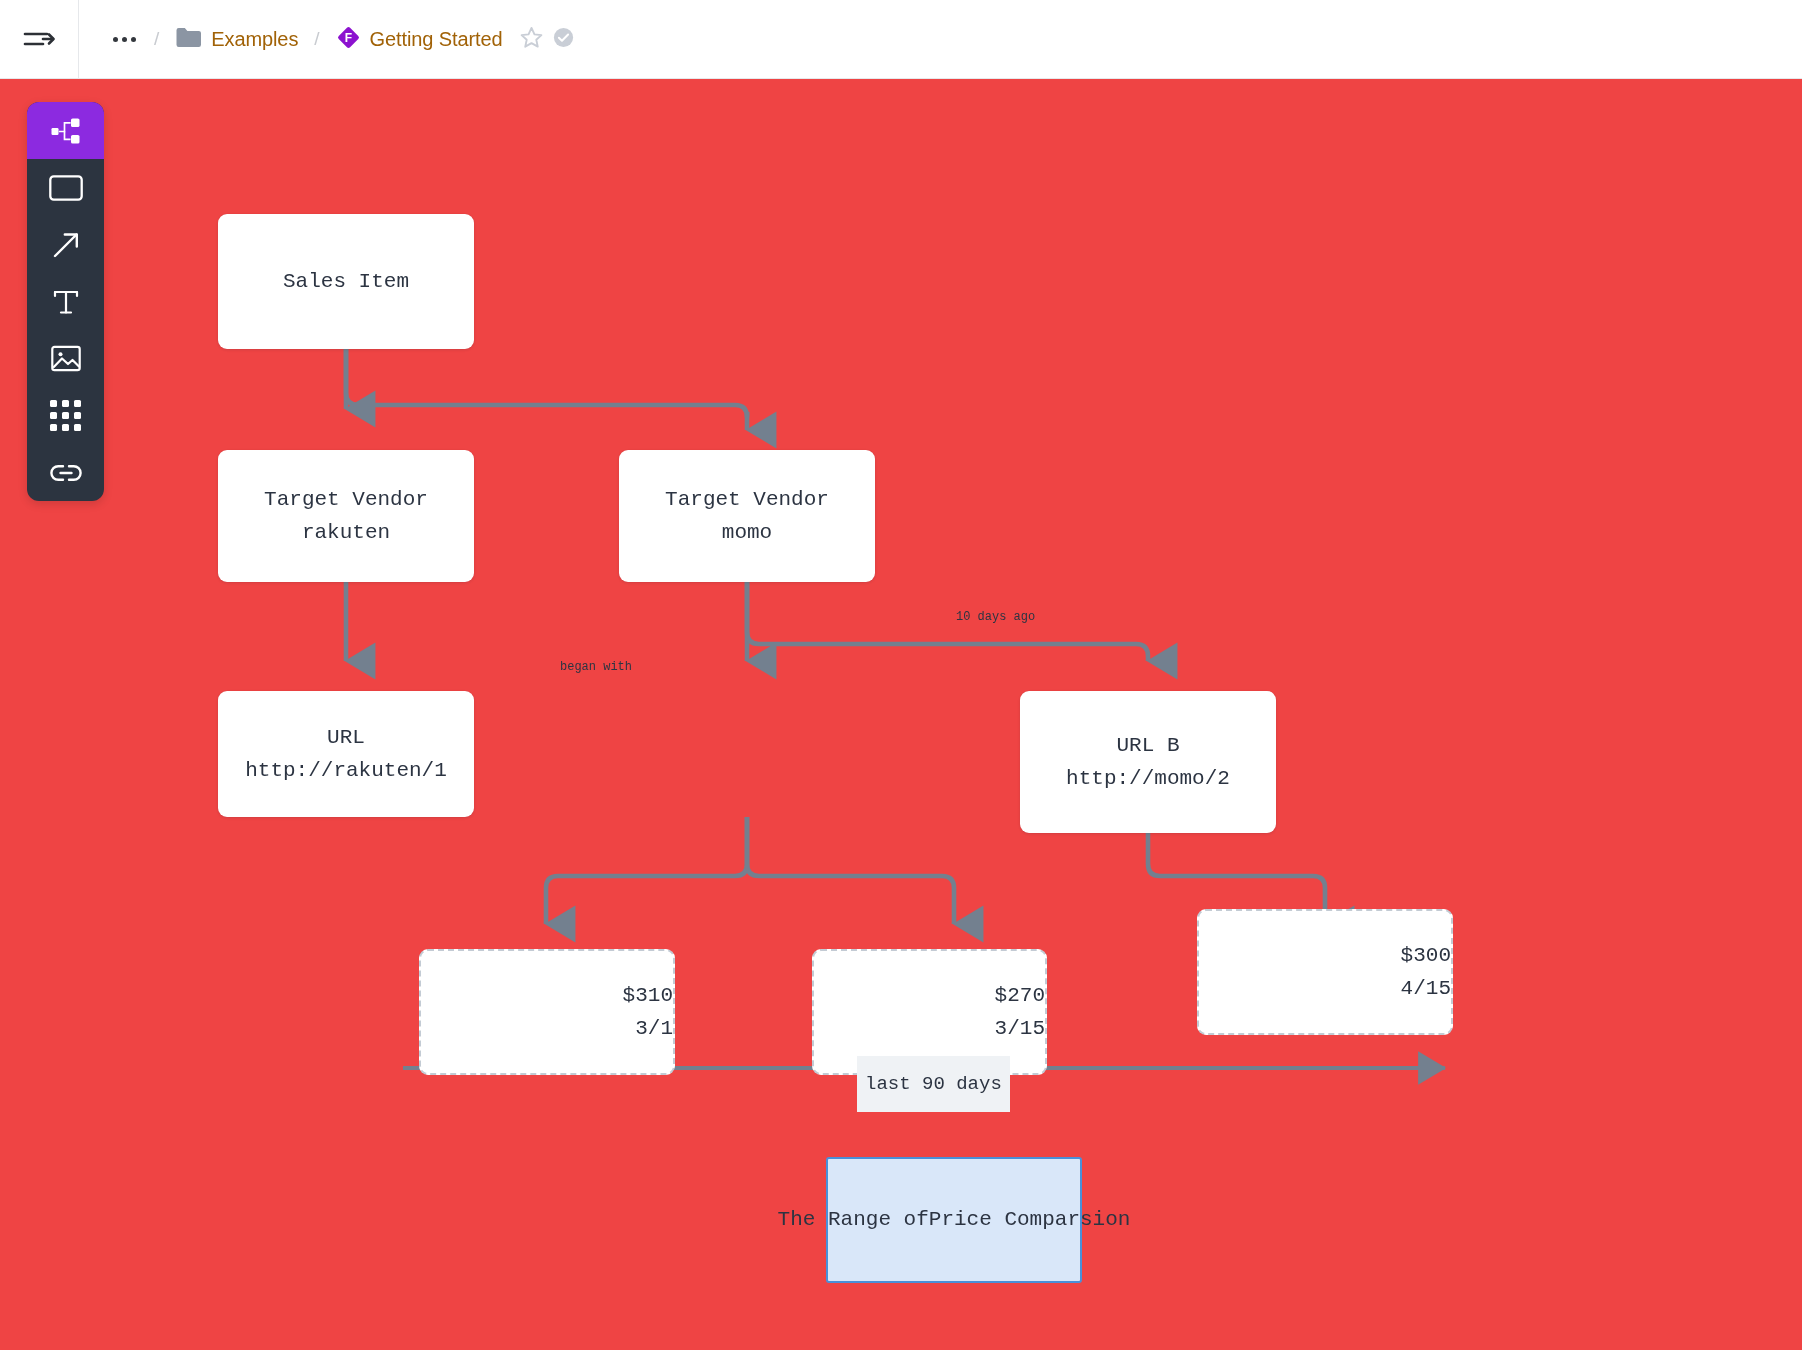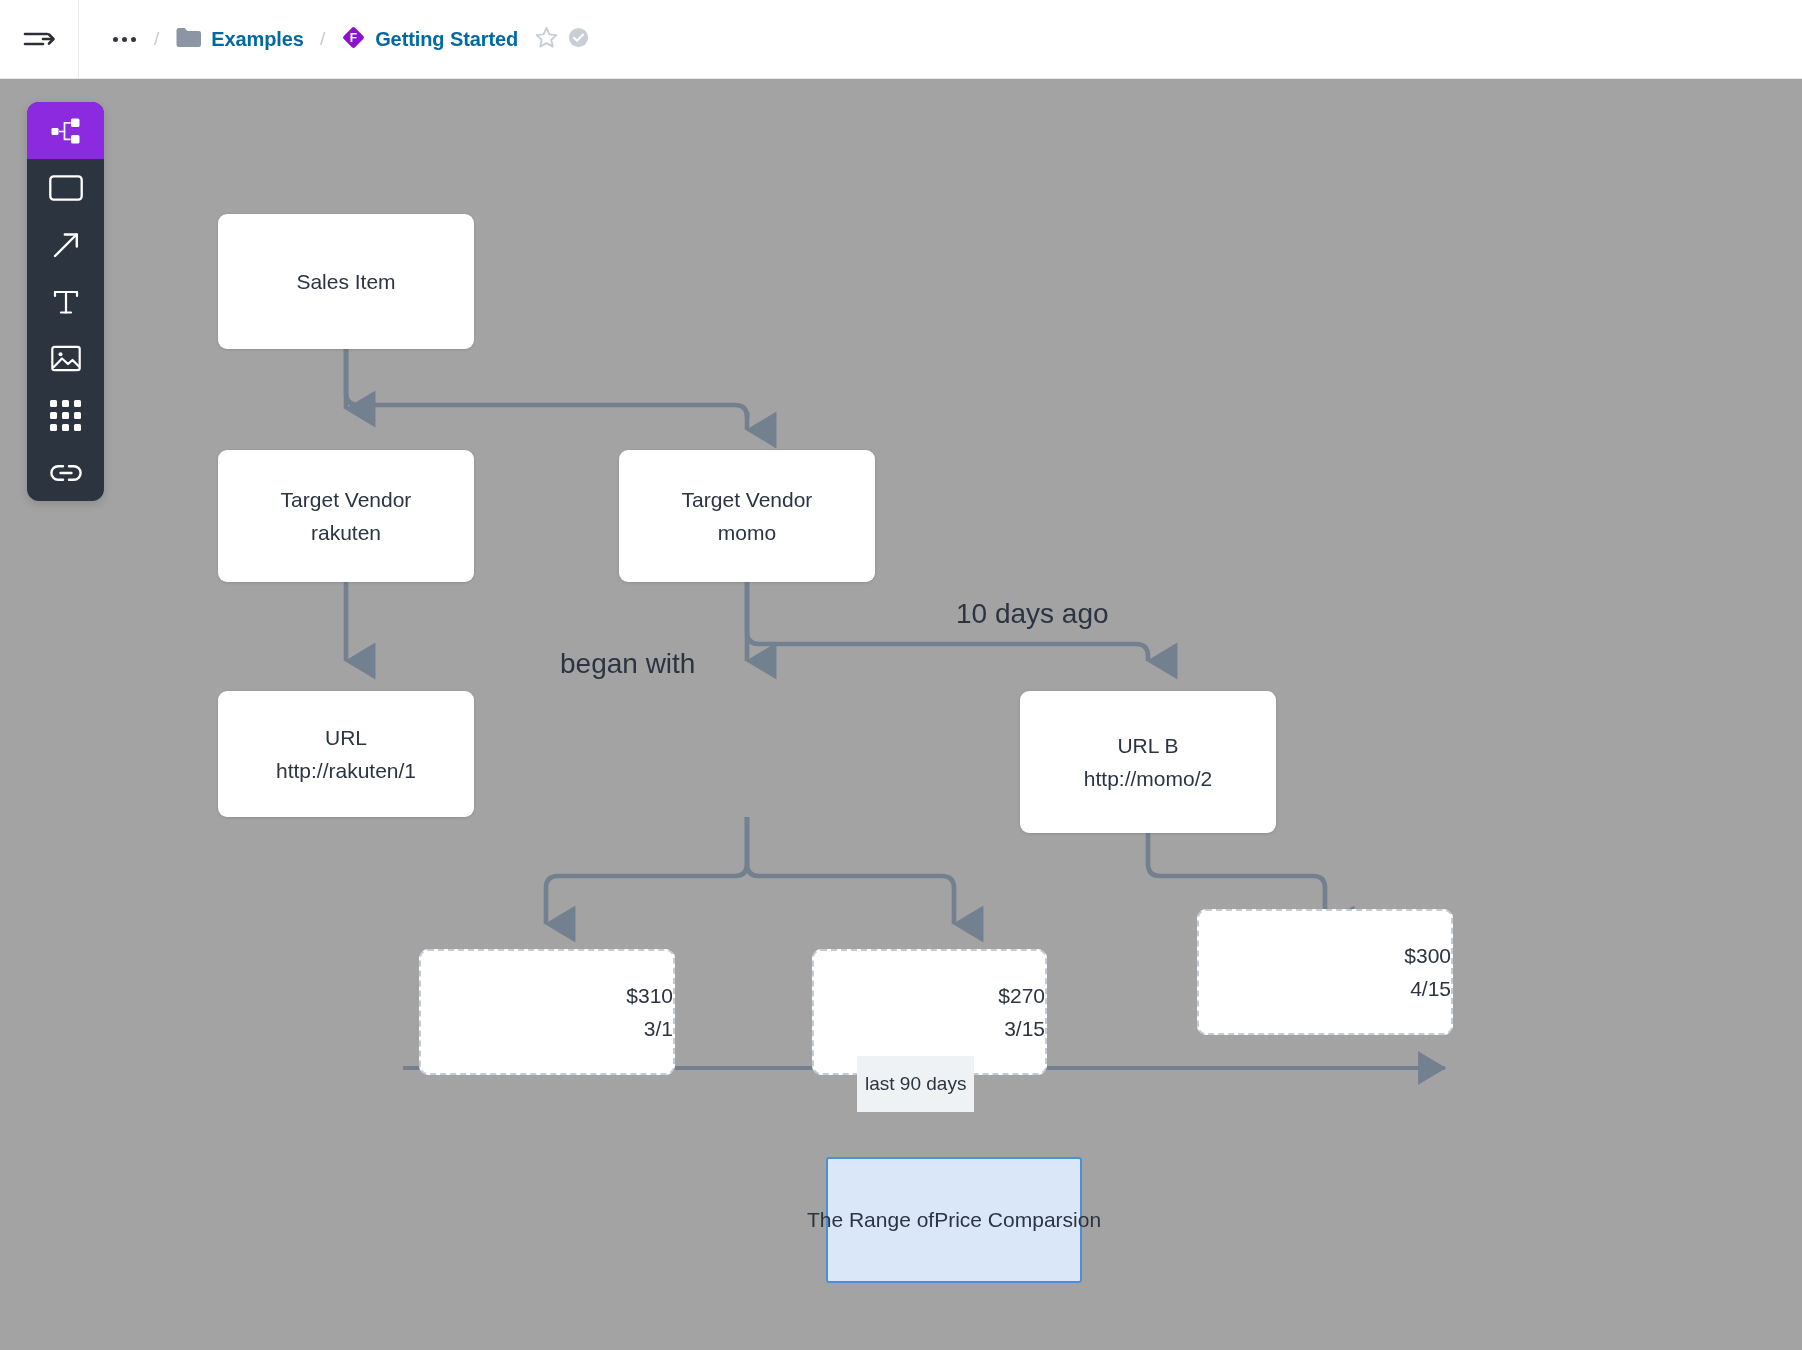--- a/index.html
+++ b/index.html
@@ -53,37 +53,38 @@
   }
   .bc-item {
     display: flex;
     align-items: center;
     gap: 9px;
     padding: 4px 6px;
     border-radius: 5px;
   }
   .bc-label {
     font-size: 20px;
-    font-weight: 700;
-    color: #0369a1;
+    font-weight: 400;
+    color: #a16207;
     letter-spacing: -0.1px;
     white-space: nowrap;
   }
   .folder-icon { display:block; }
   .figjam-icon { display:block; }
   .star-icon { display:block; margin-left: 10px; }
   .check-icon { display:block; margin-left: 8px; }
 
   
   #canvas {
     position: absolute;
     left: 0; top: 79px;
     width: 1802px; height: 1271px;
-    background: #a3a3a3;
+    background: #ef4444;
     overflow: hidden;
+    font-family: Liberation Mono, monospace;
   }
 
   
   #toolbar {
     position: absolute;
     left: 27px; top: 23px;
     width: 77px;
     background: #2c3440;
     border-radius: 12px;
     box-shadow: 0 3px 10px rgba(0,0,0,0.14);
@@ -133,23 +134,24 @@
   .node.dashed {
     background: #ffffff;
     border: 2px dashed #c3cbd4;
     border-radius: 9px;
     box-shadow: none;
     align-items: flex-end;
   }
 
   .edge-label {
     position: absolute;
-    font-size: 28px;
+    font-size: 12px;
     color: #2c3442;
     white-space: nowrap;
+    margin-top: 12px;
   }
 
   .summary-box {
     position: absolute;
     background: #d9e7f9;
     border: 2px solid #4a90d9;
     border-radius: 3px;
     display: flex;
     flex-direction: row;
     align-items: center;

